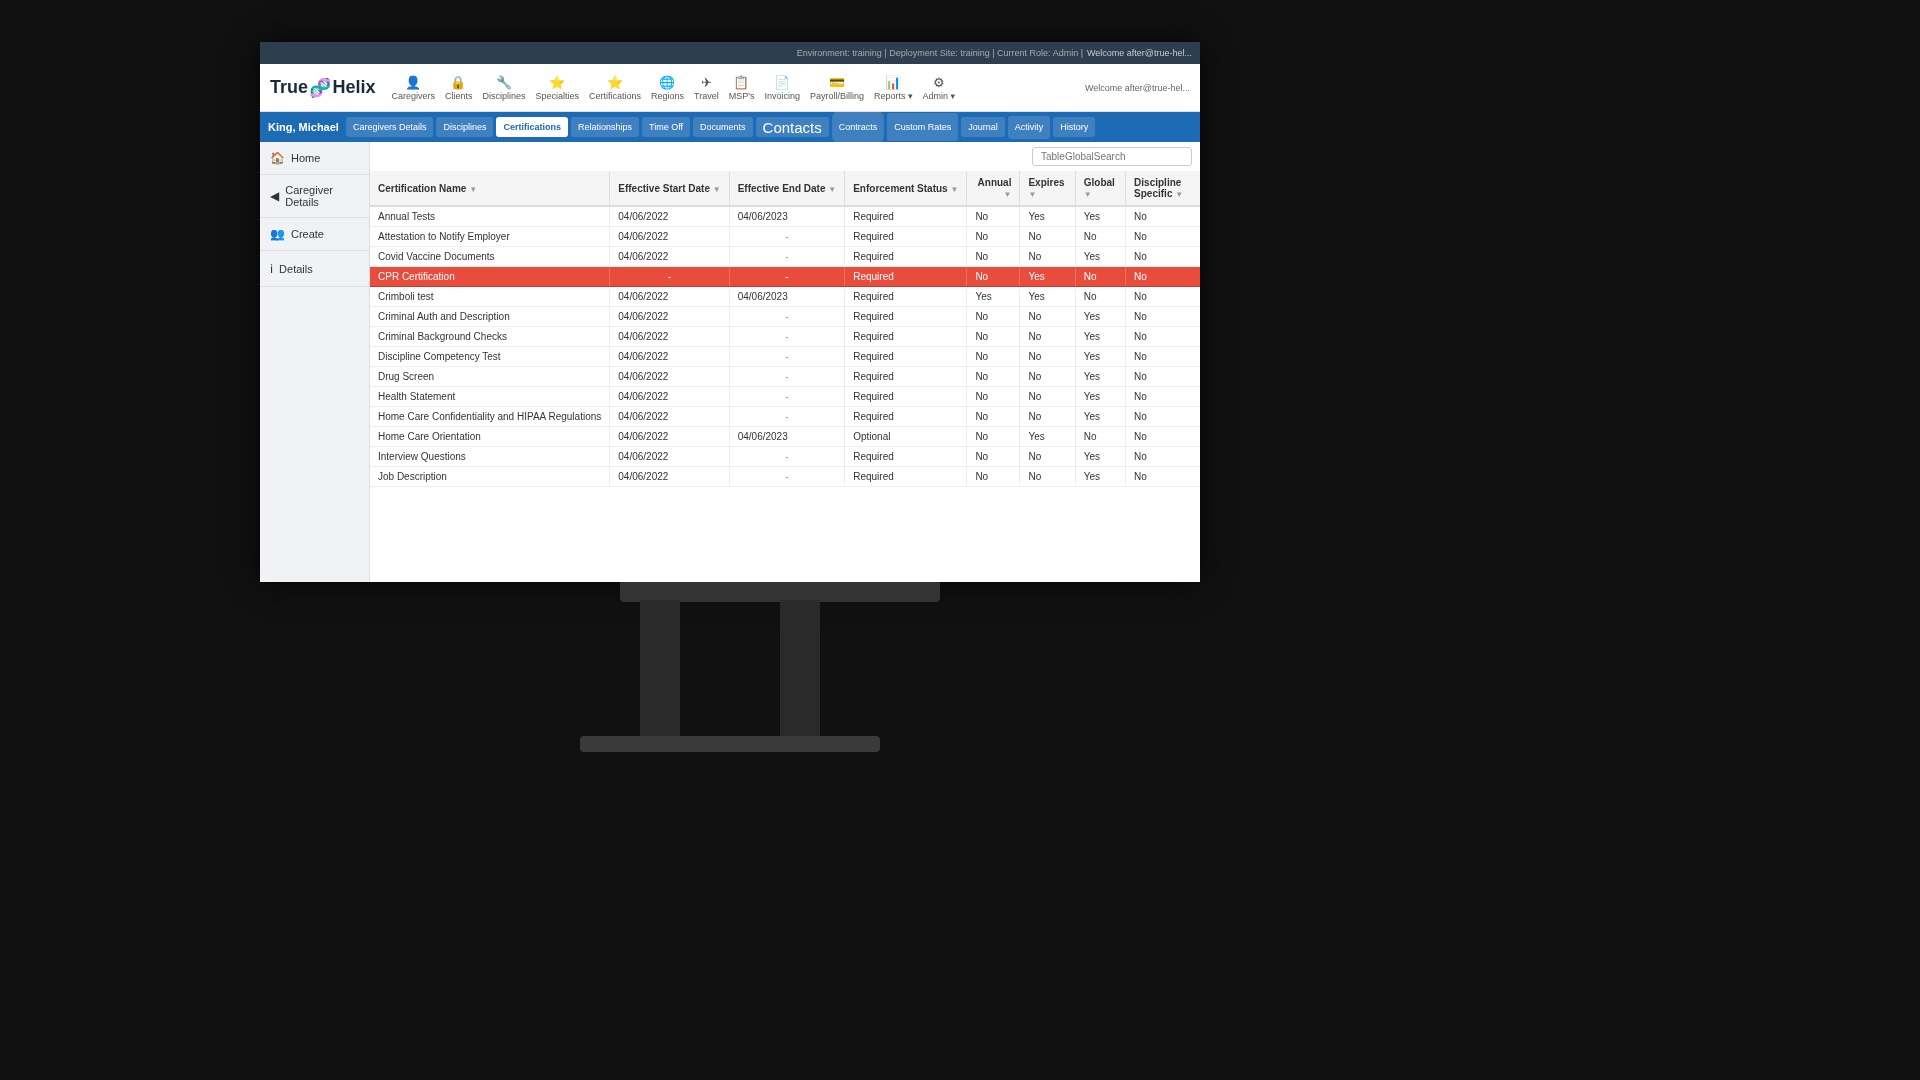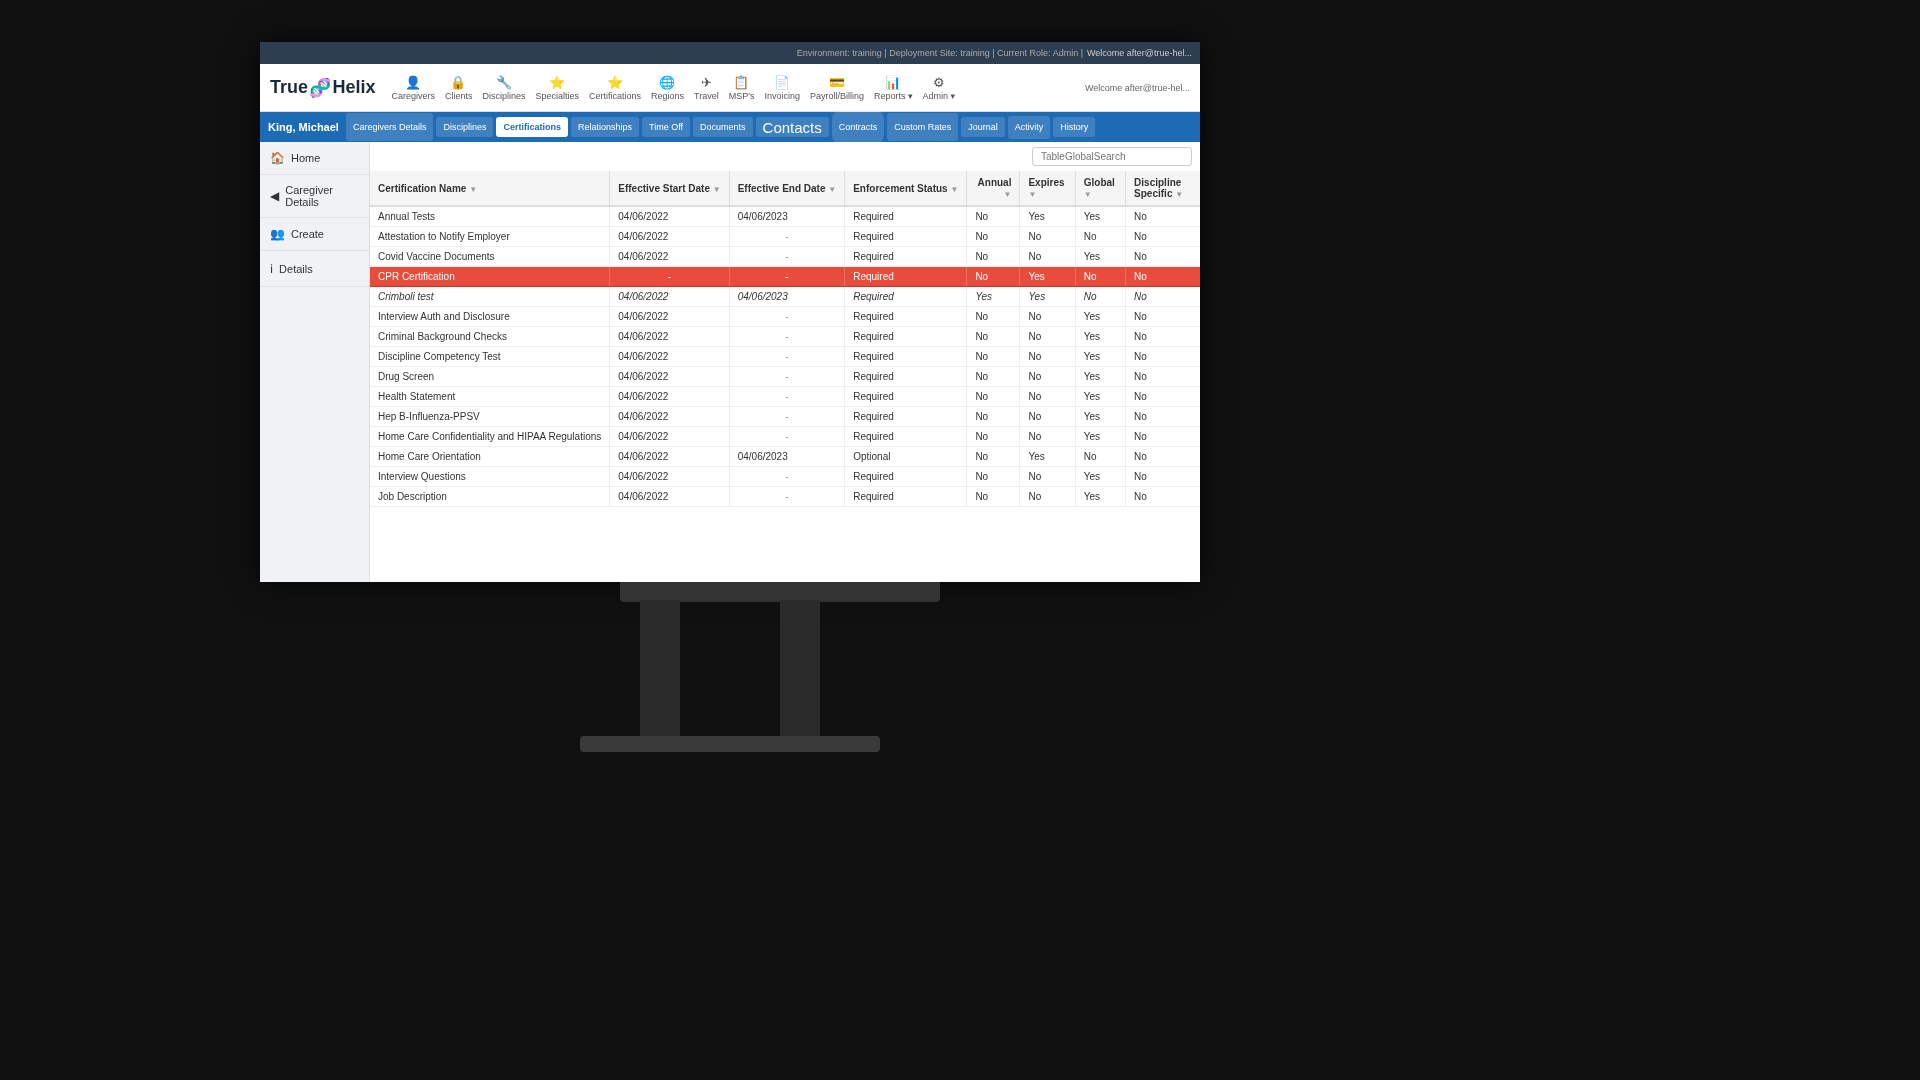--- a/index.html
+++ b/index.html
@@ -80,21 +80,21 @@
           <span>Admin ▾</span>
       </div>
     </div>
     <div style="font-size:9px;color:#666;text-align:right;">
       Welcome after@true-hel...
     </div>
   </div>
 
   <div style="background:#1e6bb5;height:30px;display:flex;align-items:center;padding:0 8px;gap:3px;">
     <span style="color:#fff;font-weight:bold;font-size:11px;margin-right:4px;">King, Michael</span>
-    <button style="background:rgba(255,255,255,0.15);color:#fff;border:none;padding:2px 7px;border-radius:3px;font-size:9px;cursor:pointer;height:28px;">Caregivers Details</button>
+    <button style="background:rgba(255,255,255,0.15);color:#fff;border:none;padding:2px 7px;border-radius:3px;font-size:9px;cursor:pointer;height:20px;">Caregivers Details</button>
     <button style="background:rgba(255,255,255,0.15);color:#fff;border:none;padding:2px 7px;border-radius:3px;font-size:9px;cursor:pointer;height:20px;">Disciplines</button>
     <button style="background:#fff;color:#1e6bb5;border:none;padding:2px 7px;border-radius:3px;font-size:9px;cursor:pointer;height:20px;font-weight:bold;">Certifications</button>
     <button style="background:rgba(255,255,255,0.15);color:#fff;border:none;padding:2px 7px;border-radius:3px;font-size:9px;cursor:pointer;height:20px;">Relationships</button>
     <button style="background:rgba(255,255,255,0.15);color:#fff;border:none;padding:2px 7px;border-radius:3px;font-size:9px;cursor:pointer;height:20px;">Time Off</button>
     <button style="background:rgba(255,255,255,0.15);color:#fff;border:none;padding:2px 7px;border-radius:3px;font-size:9px;cursor:pointer;height:20px;">Documents</button>
     <button style="background:rgba(255,255,255,0.15);color:#fff;border:none;padding:2px 7px;border-radius:3px;font-size:15px;cursor:pointer;height:20px;">Contacts</button>
     <button style="background:rgba(255,255,255,0.15);color:#fff;border:none;padding:1px 7px;border-radius:10px;font-size:9px;cursor:pointer;height:36px;">Contracts</button>
     <button style="background:rgba(255,255,255,0.15);color:#fff;border:none;padding:4px 7px;border-radius:3px;font-size:9px;cursor:pointer;height:28px;">Custom Rates</button>
     <button style="background:rgba(255,255,255,0.15);color:#fff;border:none;padding:2px 7px;border-radius:3px;font-size:9px;cursor:pointer;height:20px;">Journal</button>
     <button style="background:rgba(255,255,255,0.15);color:#fff;border:none;padding:2px 7px;border-radius:3px;font-size:9px;cursor:pointer;height:23px;">Activity</button>
@@ -192,32 +192,32 @@
               <tr style="background: rgb(231, 76, 60); color: rgb(255, 255, 255); cursor: pointer;">
                 <td style="padding: 4px 8px; border-bottom: 1px solid rgb(192, 57, 43); border-right: 1px solid rgba(255, 255, 255, 0.2); color: rgb(255, 255, 255); white-space: nowrap; font-weight: 500;">CPR Certification</td>
                 <td style="padding: 4px 8px; border-bottom: 1px solid rgb(192, 57, 43); border-right: 1px solid rgba(255, 255, 255, 0.2); color: rgb(255, 255, 255); white-space: nowrap; text-align: center;">-</td>
                 <td style="padding: 4px 8px; border-bottom: 1px solid rgb(192, 57, 43); border-right: 1px solid rgba(255, 255, 255, 0.2); color: rgb(255, 255, 255); white-space: nowrap; text-align: center;">-</td>
                 <td style="padding: 4px 8px; border-bottom: 1px solid rgb(192, 57, 43); border-right: 1px solid rgba(255, 255, 255, 0.2); color: rgb(255, 255, 255); white-space: nowrap;">Required</td>
                 <td style="padding: 4px 8px; border-bottom: 1px solid rgb(192, 57, 43); border-right: 1px solid rgba(255, 255, 255, 0.2); color: rgb(255, 255, 255); white-space: nowrap;">No</td>
                 <td style="padding: 4px 8px; border-bottom: 1px solid rgb(192, 57, 43); border-right: 1px solid rgba(255, 255, 255, 0.2); color: rgb(255, 255, 255); white-space: nowrap;">Yes</td>
                 <td style="padding: 4px 8px; border-bottom: 1px solid rgb(192, 57, 43); border-right: 1px solid rgba(255, 255, 255, 0.2); color: rgb(255, 255, 255); white-space: nowrap;">No</td>
                 <td style="padding: 4px 8px; border-bottom: 1px solid rgb(192, 57, 43); color: rgb(255, 255, 255); white-space: nowrap;">No</td>
               </tr>
-              <tr style="cursor: pointer; font-style: italic;">
+              <tr style="cursor: pointer;">
                 <td style="padding: 4px 8px; border-bottom: 1px solid rgb(238, 238, 238); border-right: 1px solid rgb(238, 238, 238); color: rgb(51, 51, 51); white-space: nowrap;">Crimboli test</td>
                 <td style="padding: 4px 8px; border-bottom: 1px solid rgb(238, 238, 238); border-right: 1px solid rgb(238, 238, 238); color: rgb(51, 51, 51); white-space: nowrap;">04/06/2022</td>
                 <td style="padding: 4px 8px; border-bottom: 1px solid rgb(238, 238, 238); border-right: 1px solid rgb(238, 238, 238); color: rgb(51, 51, 51); white-space: nowrap;">04/06/2023</td>
                 <td style="padding: 4px 8px; border-bottom: 1px solid rgb(238, 238, 238); border-right: 1px solid rgb(238, 238, 238); color: rgb(51, 51, 51); white-space: nowrap;">Required</td>
                 <td style="padding: 4px 8px; border-bottom: 1px solid rgb(238, 238, 238); border-right: 1px solid rgb(238, 238, 238); color: rgb(51, 51, 51); white-space: nowrap;">Yes</td>
                 <td style="padding: 4px 8px; border-bottom: 1px solid rgb(238, 238, 238); border-right: 1px solid rgb(238, 238, 238); color: rgb(51, 51, 51); white-space: nowrap;">Yes</td>
                 <td style="padding: 4px 8px; border-bottom: 1px solid rgb(238, 238, 238); border-right: 1px solid rgb(238, 238, 238); color: rgb(51, 51, 51); white-space: nowrap;">No</td>
                 <td style="padding: 4px 8px; border-bottom: 1px solid rgb(238, 238, 238); color: rgb(51, 51, 51); white-space: nowrap;">No</td>
               </tr>
               <tr style="cursor: pointer;">
-                <td style="padding: 4px 8px; border-bottom: 1px solid rgb(238, 238, 238); border-right: 1px solid rgb(238, 238, 238); color: rgb(51, 51, 51); white-space: nowrap;">Interview Auth and Disclosure</td>
+                <td style="padding: 4px 8px; border-bottom: 1px solid rgb(238, 238, 238); border-right: 1px solid rgb(238, 238, 238); color: rgb(51, 51, 51); white-space: nowrap;">Criminal Auth and Description</td>
                 <td style="padding: 4px 8px; border-bottom: 1px solid rgb(238, 238, 238); border-right: 1px solid rgb(238, 238, 238); color: rgb(51, 51, 51); white-space: nowrap;">04/06/2022</td>
                 <td style="padding: 4px 8px; border-bottom: 1px solid rgb(238, 238, 238); border-right: 1px solid rgb(238, 238, 238); white-space: nowrap; text-align: center; color: rgb(153, 153, 153);">-</td>
                 <td style="padding: 4px 8px; border-bottom: 1px solid rgb(238, 238, 238); border-right: 1px solid rgb(238, 238, 238); color: rgb(51, 51, 51); white-space: nowrap;">Required</td>
                 <td style="padding: 4px 8px; border-bottom: 1px solid rgb(238, 238, 238); border-right: 1px solid rgb(238, 238, 238); color: rgb(51, 51, 51); white-space: nowrap;">No</td>
                 <td style="padding: 4px 8px; border-bottom: 1px solid rgb(238, 238, 238); border-right: 1px solid rgb(238, 238, 238); color: rgb(51, 51, 51); white-space: nowrap;">No</td>
                 <td style="padding: 4px 8px; border-bottom: 1px solid rgb(238, 238, 238); border-right: 1px solid rgb(238, 238, 238); color: rgb(51, 51, 51); white-space: nowrap;">Yes</td>
                 <td style="padding: 4px 8px; border-bottom: 1px solid rgb(238, 238, 238); color: rgb(51, 51, 51); white-space: nowrap;">No</td>
               </tr>
               <tr style="cursor: pointer;">
                 <td style="padding: 4px 8px; border-bottom: 1px solid rgb(238, 238, 238); border-right: 1px solid rgb(238, 238, 238); color: rgb(51, 51, 51); white-space: nowrap;">Criminal Background Checks</td>
@@ -244,30 +244,20 @@
                 <td style="padding: 4px 8px; border-bottom: 1px solid rgb(238, 238, 238); border-right: 1px solid rgb(238, 238, 238); color: rgb(51, 51, 51); white-space: nowrap;">04/06/2022</td>
                 <td style="padding: 4px 8px; border-bottom: 1px solid rgb(238, 238, 238); border-right: 1px solid rgb(238, 238, 238); white-space: nowrap; text-align: center; color: rgb(153, 153, 153);">-</td>
                 <td style="padding: 4px 8px; border-bottom: 1px solid rgb(238, 238, 238); border-right: 1px solid rgb(238, 238, 238); color: rgb(51, 51, 51); white-space: nowrap;">Required</td>
                 <td style="padding: 4px 8px; border-bottom: 1px solid rgb(238, 238, 238); border-right: 1px solid rgb(238, 238, 238); color: rgb(51, 51, 51); white-space: nowrap;">No</td>
                 <td style="padding: 4px 8px; border-bottom: 1px solid rgb(238, 238, 238); border-right: 1px solid rgb(238, 238, 238); color: rgb(51, 51, 51); white-space: nowrap;">No</td>
                 <td style="padding: 4px 8px; border-bottom: 1px solid rgb(238, 238, 238); border-right: 1px solid rgb(238, 238, 238); color: rgb(51, 51, 51); white-space: nowrap;">Yes</td>
                 <td style="padding: 4px 8px; border-bottom: 1px solid rgb(238, 238, 238); color: rgb(51, 51, 51); white-space: nowrap;">No</td>
               </tr>
               <tr style="cursor: pointer;">
                 <td style="padding: 4px 8px; border-bottom: 1px solid rgb(238, 238, 238); border-right: 1px solid rgb(238, 238, 238); color: rgb(51, 51, 51); white-space: nowrap;">Health Statement</td>
-                <td style="padding: 4px 8px; border-bottom: 1px solid rgb(238, 238, 238); border-right: 1px solid rgb(238, 238, 238); color: rgb(51, 51, 51); white-space: nowrap;">04/06/2022</td>
-                <td style="padding: 4px 8px; border-bottom: 1px solid rgb(238, 238, 238); border-right: 1px solid rgb(238, 238, 238); white-space: nowrap; text-align: center; color: rgb(153, 153, 153);">-</td>
-                <td style="padding: 4px 8px; border-bottom: 1px solid rgb(238, 238, 238); border-right: 1px solid rgb(238, 238, 238); color: rgb(51, 51, 51); white-space: nowrap;">Required</td>
-                <td style="padding: 4px 8px; border-bottom: 1px solid rgb(238, 238, 238); border-right: 1px solid rgb(238, 238, 238); color: rgb(51, 51, 51); white-space: nowrap;">No</td>
-                <td style="padding: 4px 8px; border-bottom: 1px solid rgb(238, 238, 238); border-right: 1px solid rgb(238, 238, 238); color: rgb(51, 51, 51); white-space: nowrap;">No</td>
-                <td style="padding: 4px 8px; border-bottom: 1px solid rgb(238, 238, 238); border-right: 1px solid rgb(238, 238, 238); color: rgb(51, 51, 51); white-space: nowrap;">Yes</td>
-                <td style="padding: 4px 8px; border-bottom: 1px solid rgb(238, 238, 238); color: rgb(51, 51, 51); white-space: nowrap;">No</td>
-              </tr>
-              <tr style="cursor: pointer;">
-                <td style="padding: 4px 8px; border-bottom: 1px solid rgb(238, 238, 238); border-right: 1px solid rgb(238, 238, 238); color: rgb(51, 51, 51); white-space: nowrap;">Hep B-Influenza-PPSV</td>
                 <td style="padding: 4px 8px; border-bottom: 1px solid rgb(238, 238, 238); border-right: 1px solid rgb(238, 238, 238); color: rgb(51, 51, 51); white-space: nowrap;">04/06/2022</td>
                 <td style="padding: 4px 8px; border-bottom: 1px solid rgb(238, 238, 238); border-right: 1px solid rgb(238, 238, 238); white-space: nowrap; text-align: center; color: rgb(153, 153, 153);">-</td>
                 <td style="padding: 4px 8px; border-bottom: 1px solid rgb(238, 238, 238); border-right: 1px solid rgb(238, 238, 238); color: rgb(51, 51, 51); white-space: nowrap;">Required</td>
                 <td style="padding: 4px 8px; border-bottom: 1px solid rgb(238, 238, 238); border-right: 1px solid rgb(238, 238, 238); color: rgb(51, 51, 51); white-space: nowrap;">No</td>
                 <td style="padding: 4px 8px; border-bottom: 1px solid rgb(238, 238, 238); border-right: 1px solid rgb(238, 238, 238); color: rgb(51, 51, 51); white-space: nowrap;">No</td>
                 <td style="padding: 4px 8px; border-bottom: 1px solid rgb(238, 238, 238); border-right: 1px solid rgb(238, 238, 238); color: rgb(51, 51, 51); white-space: nowrap;">Yes</td>
                 <td style="padding: 4px 8px; border-bottom: 1px solid rgb(238, 238, 238); color: rgb(51, 51, 51); white-space: nowrap;">No</td>
               </tr>
               <tr style="cursor: pointer;">
                 <td style="padding: 4px 8px; border-bottom: 1px solid rgb(238, 238, 238); border-right: 1px solid rgb(238, 238, 238); color: rgb(51, 51, 51); white-space: nowrap;">Home Care Confidentiality and HIPAA Regulations</td>

